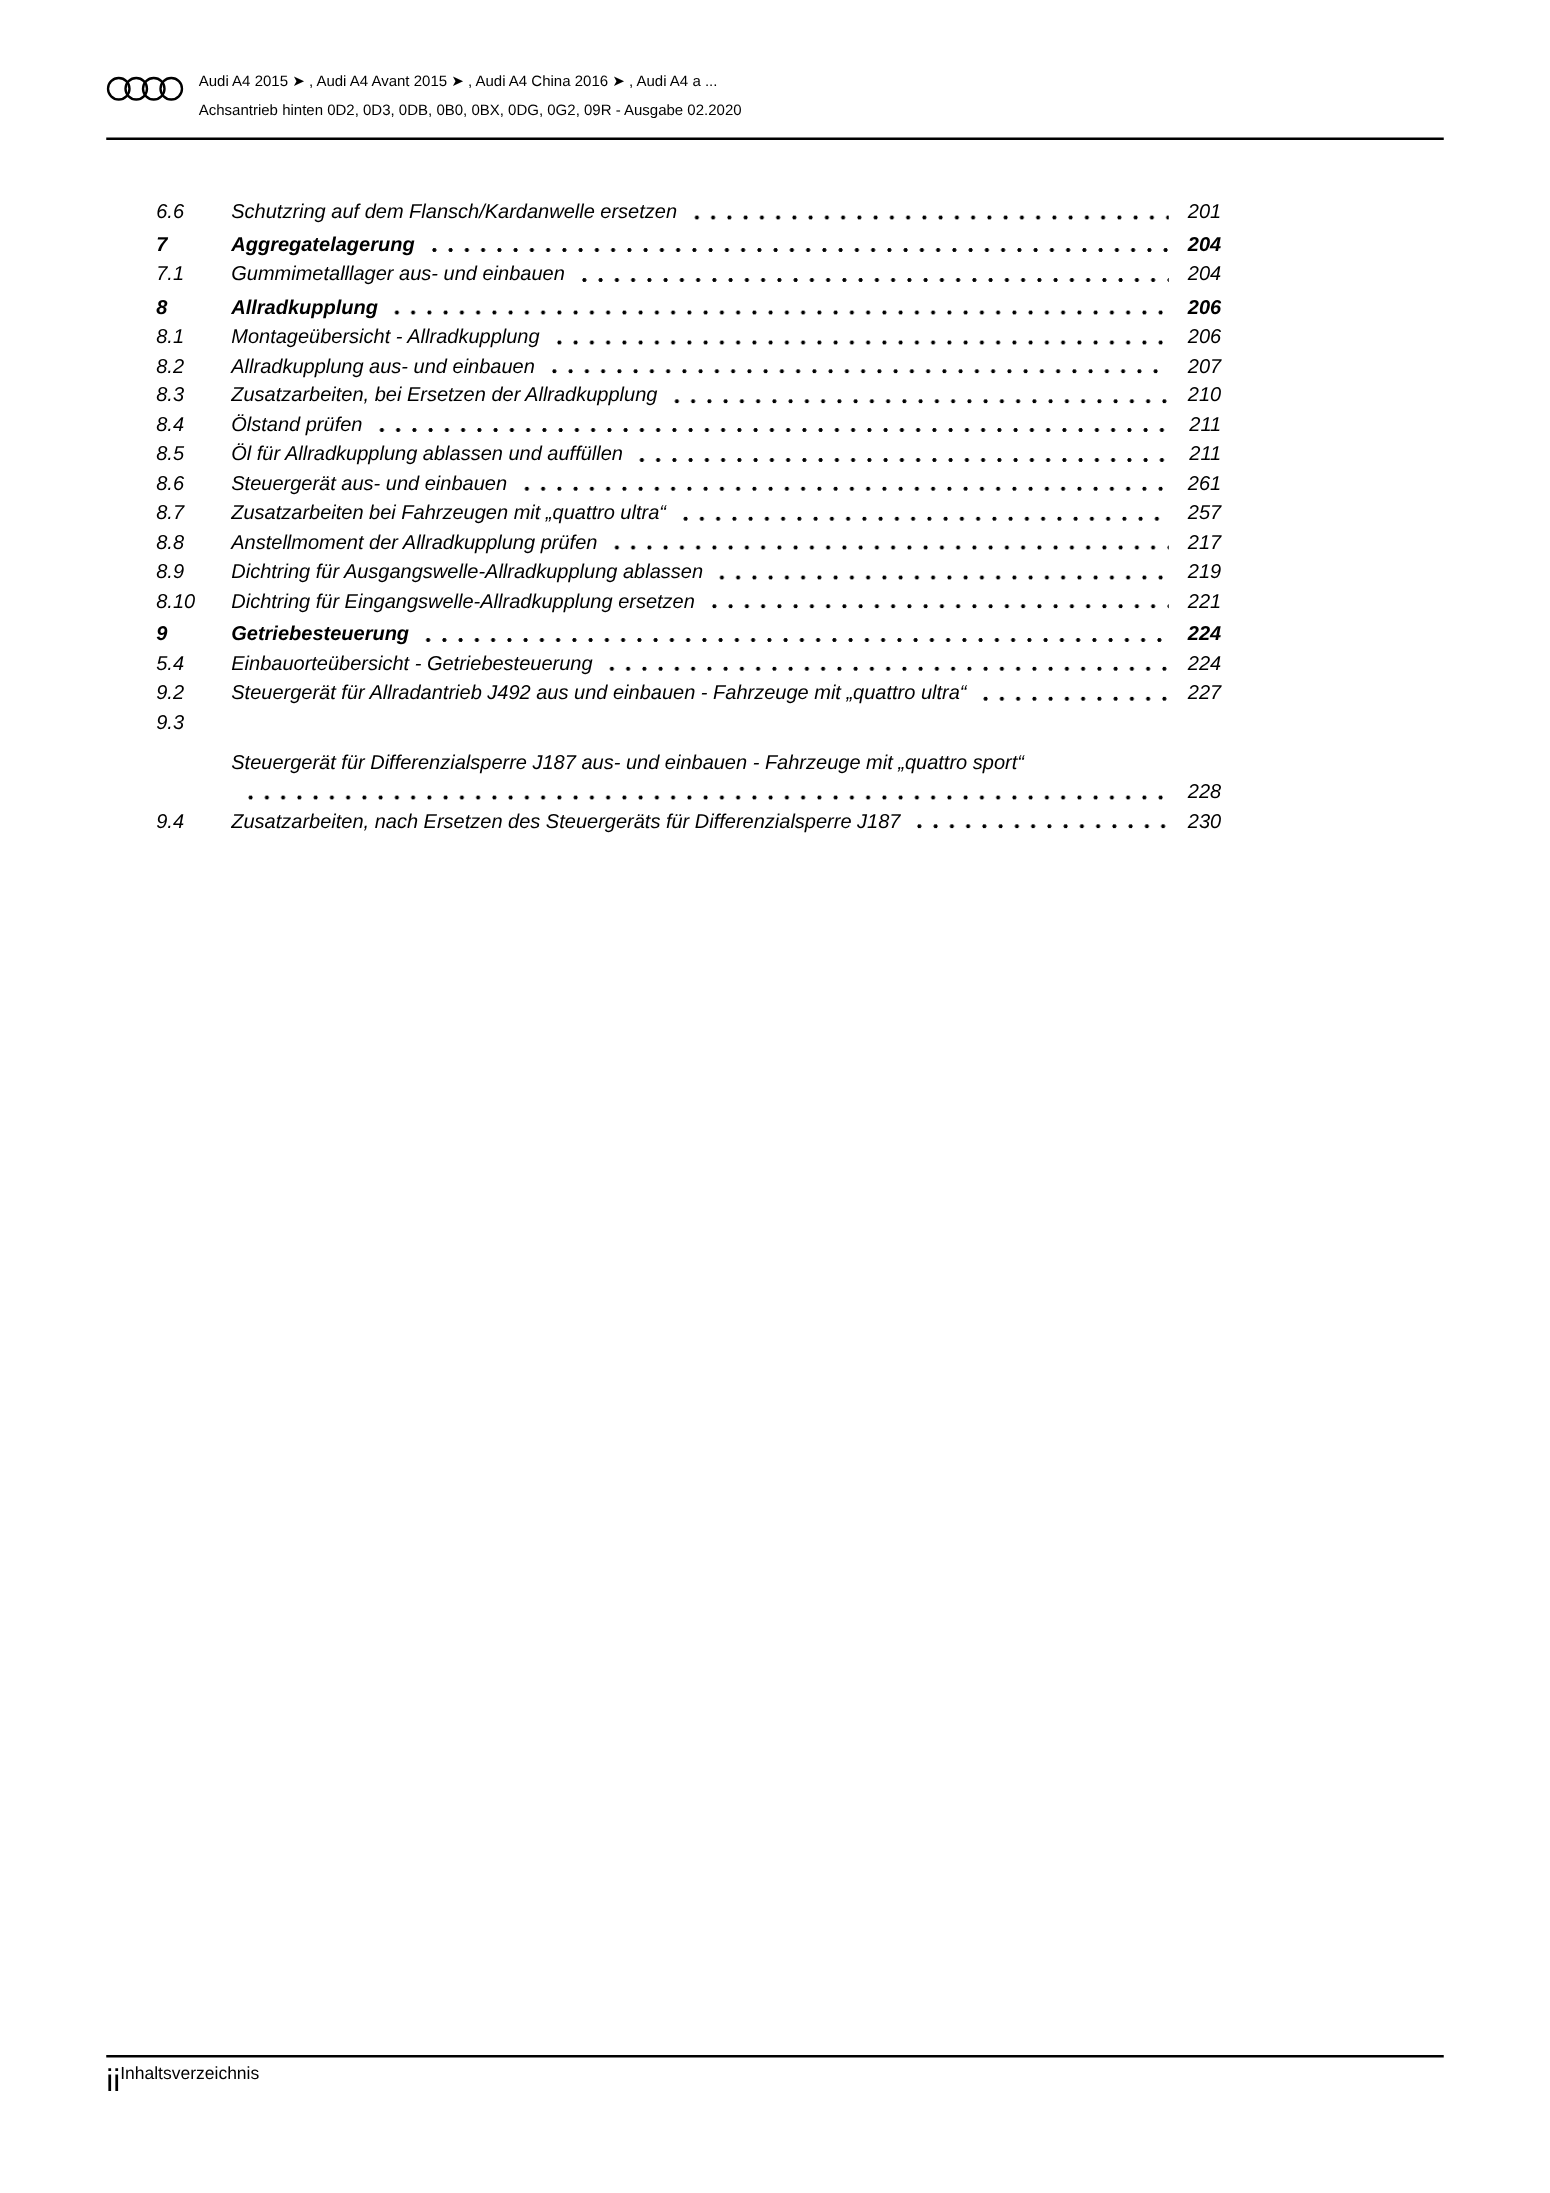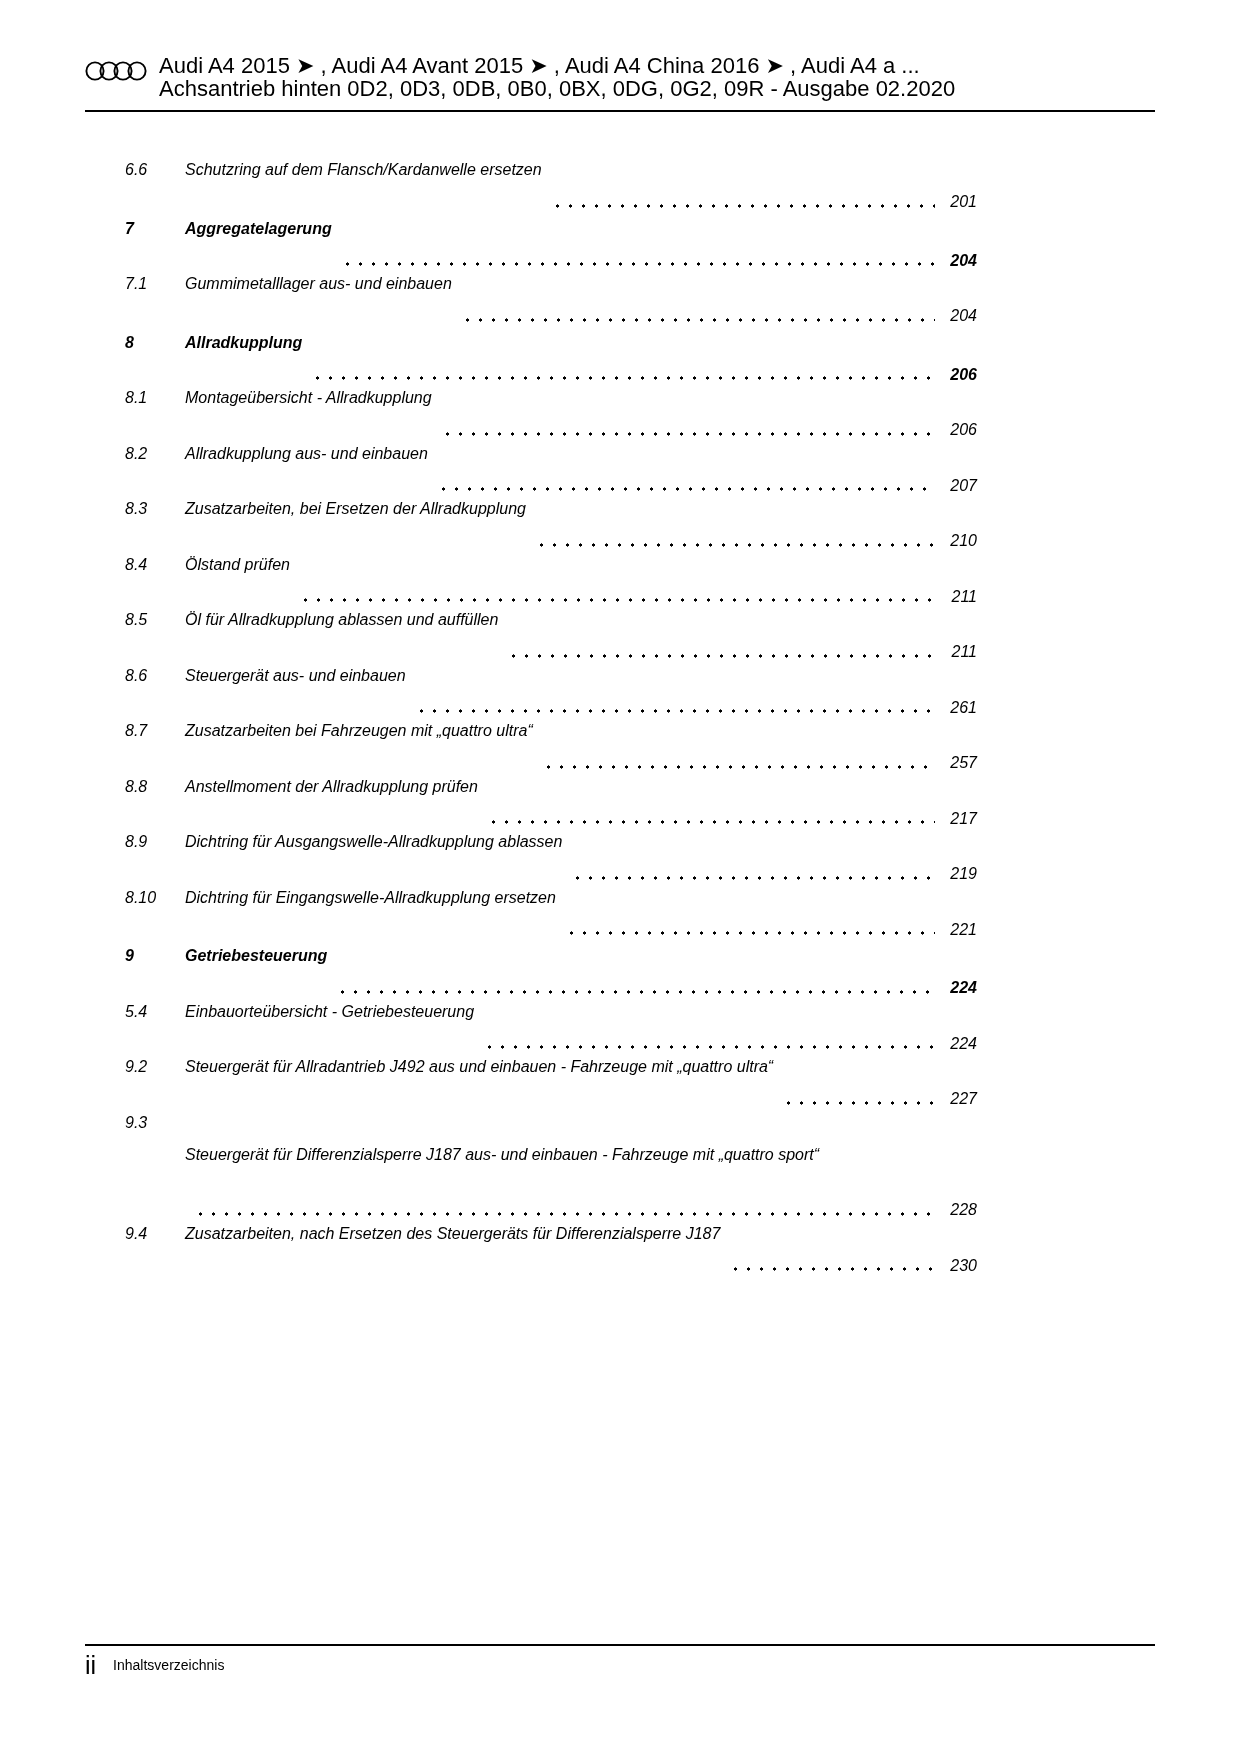--- a/index.html
+++ b/index.html
@@ -18,21 +18,21 @@
   .header {
     position: absolute;
     left: 85px;
     top: 54px;
     width: 1070px;
     display: flex;
     gap: 12px;
     align-items: flex-start;
   }
   .logo { flex: 0 0 auto; margin-top: 6px; }
-  .header-text { font-size: 22px; line-height: 23px; }
+  .header-text { font-size: 12px; line-height: 23px; }
   .header-rule {
     position: absolute;
     left: 85px;
     top: 110px;
     width: 1070px;
     border-top: 2px solid #000;
   }
 
   
   .toc {
@@ -51,37 +51,36 @@
   .wrapped .title { white-space: normal; flex: 0 0 100%; margin-top: 32px; }
   .leader {
     flex: 1 1 30px;
     min-width: 30px;
     margin: 0 4px 0 9px;
     background-image: radial-gradient(circle, #000 1.4px, transparent 1.8px);
     background-size: 13px 6px;
     background-repeat: repeat-x;
     background-position: 0 calc(100% - 5px);
   }
-  .pagenum { flex: 0 0 auto; min-width: 38px; text-align: right; margin-top: 32px; }
+  .pagenum { flex: 0 0 auto; min-width: 38px; text-align: right; }
 
   
   .footer-rule {
     position: absolute;
     left: 85px;
     top: 1644px;
     width: 1070px;
     border-top: 2px solid #000;
   }
   .footer {
     position: absolute;
     left: 85px;
     top: 1650px;
     display: flex;
-    align-items: center;
-    gap: 17px;
+    align-items: flex-start;
   }
   .footer-page { font-size: 25px; line-height: 30px; }
   .footer-label { font-size: 14px; }
 </style>
 </head>
 <body>
 
 <div class="sheet">
 
   <div class="header">

